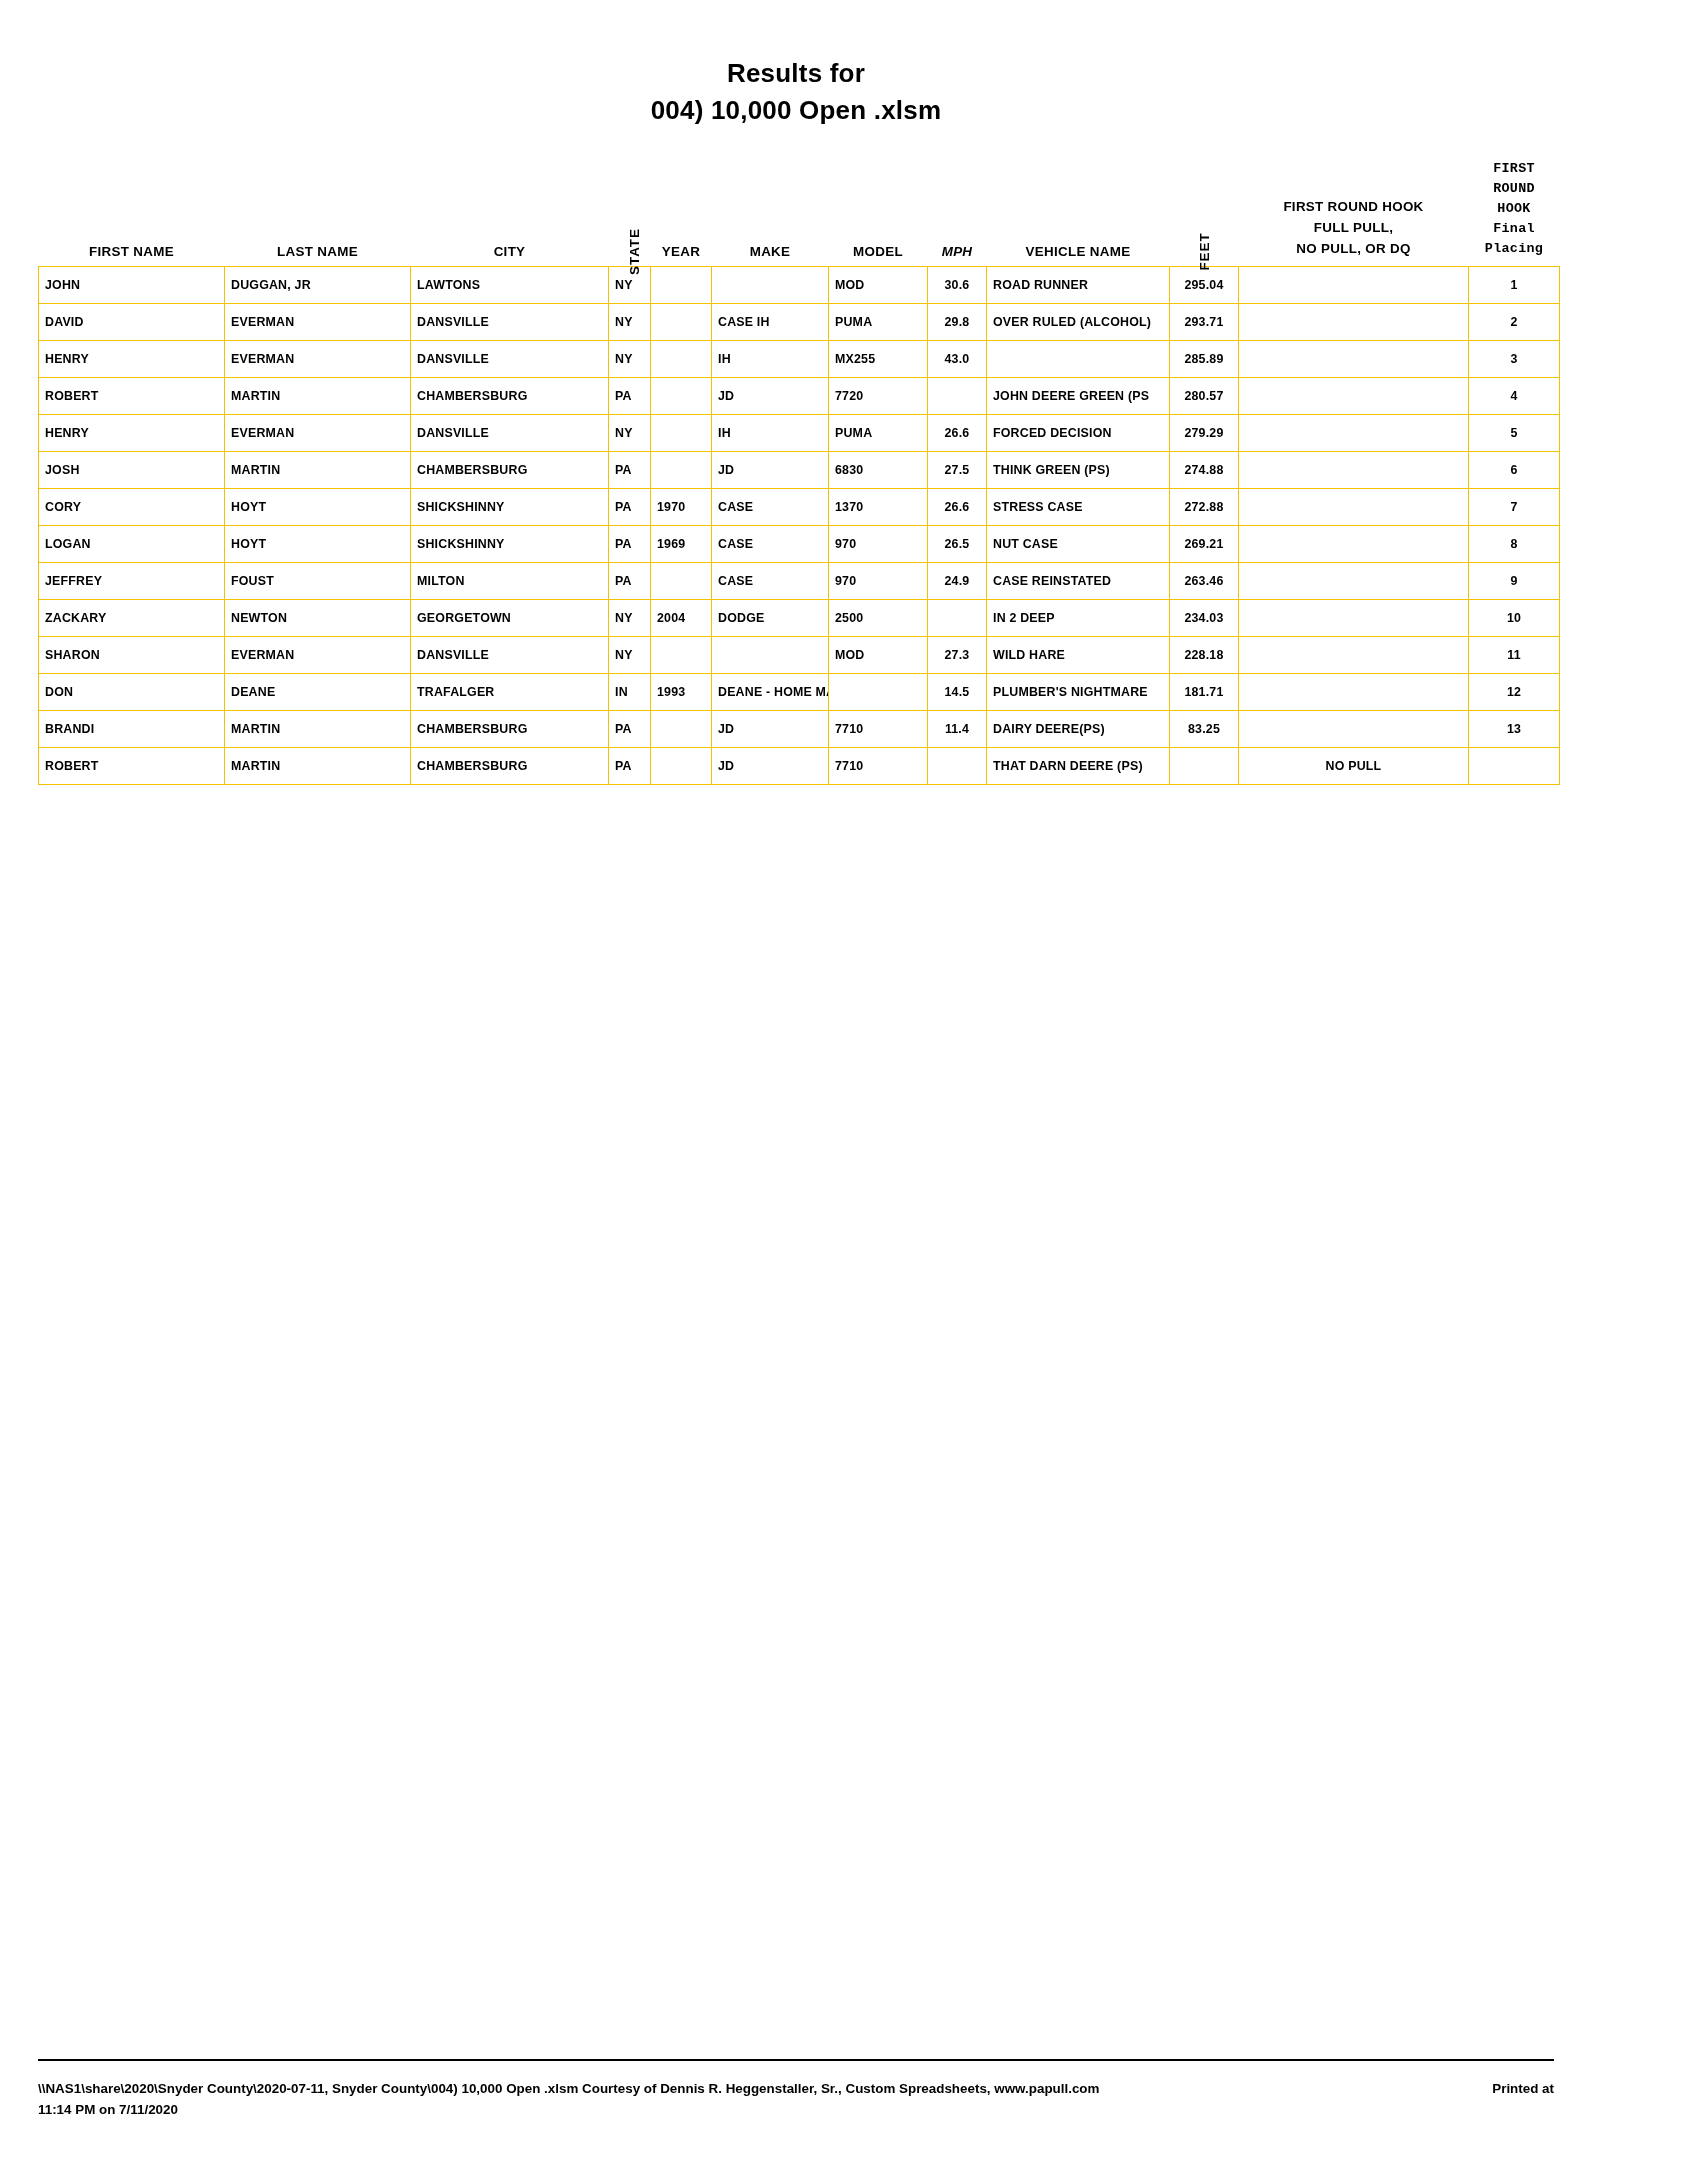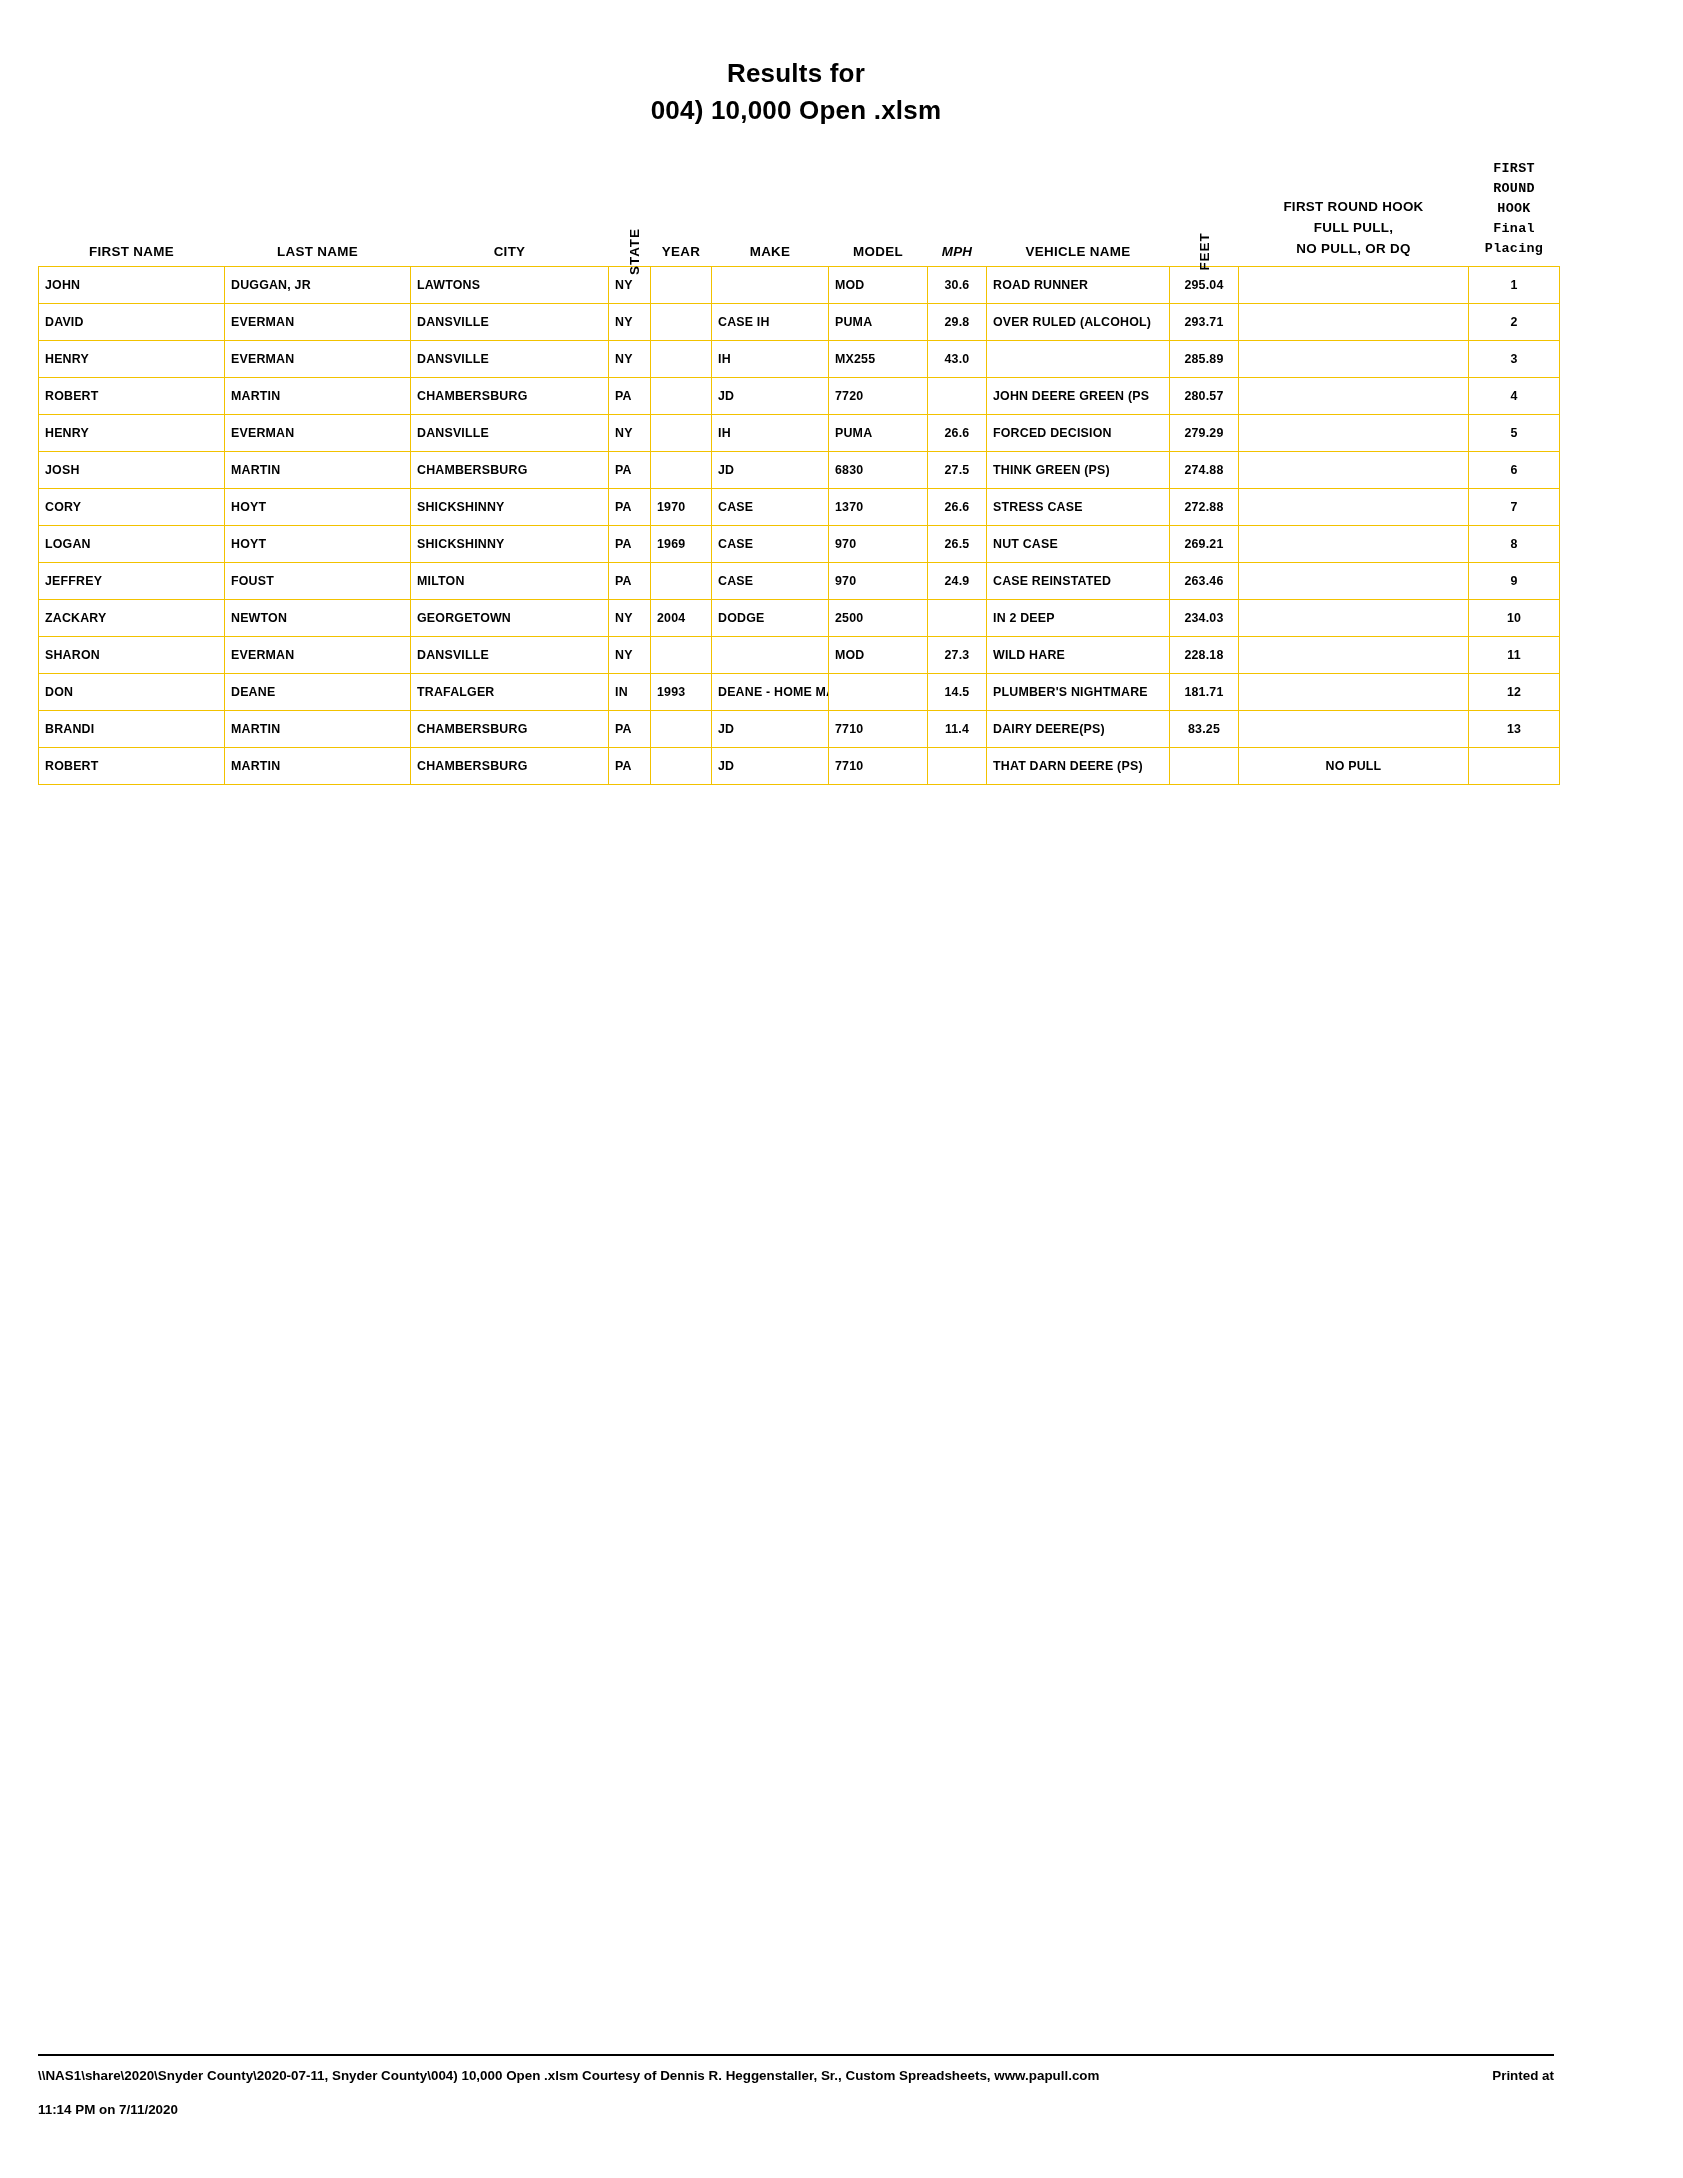--- a/index.html
+++ b/index.html
@@ -102,38 +102,38 @@
   col.c-feet    { width: 69px; }
   col.c-hook    { width: 230px; }
   col.c-placing { width: 91px; }
 
   .footer {
     position: absolute;
     left: 38px;
     right: 38px;
     bottom: 61px;
     border-top: 2px solid #000;
-    padding-top: 12px;
+    padding-top: 20px;
     font-size: 13.4px;
     font-weight: bold;
   }
   .footer .row1 {
     display: flex;
     justify-content: space-between;
     align-items: flex-start;
   }
   .footer .path {
     max-width: 1366px;
   }
   .footer .printed {
     white-space: nowrap;
     text-align: center;
   }
   .footer .row2 {
-    margin-top: 19px;
+    margin-top: 6px;
   }
 </style>
 </head>
 <body>
 
 <div class="page">
 
   <div class="title-block">
     <div class="title-line">Results for</div>
     <div class="title-line">004) 10,000 Open .xlsm</div>

